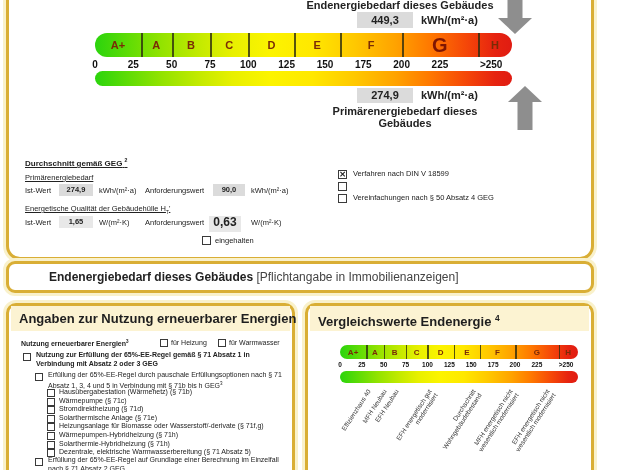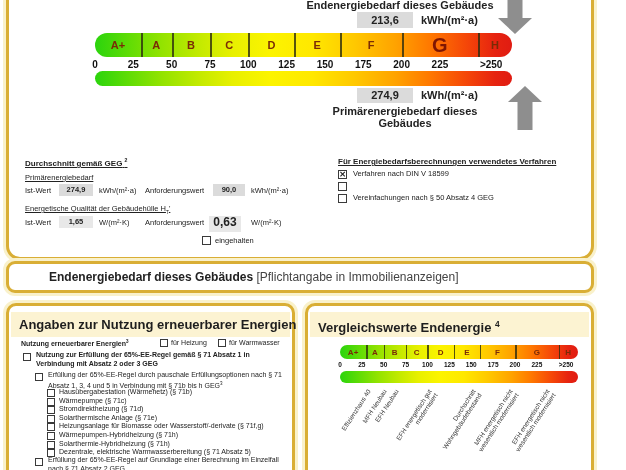--- a/index.html
+++ b/index.html
@@ -32,40 +32,40 @@
   .cbox {
     position:absolute; width:7px; height:7px; border:1px solid #3a3a3a; background:#fff;
   }
   .cbox .mark { display:block; font-size:8px; line-height:7px; text-align:center; font-weight:bold; color:#222; }
   .cbox.small { width:6px; height:6px; }
   .cbox.small .mark { font-size:7px; line-height:6px; }
   
   .shaft { position:absolute; left:50%; transform:translateX(-50%); width:15px; background:#8E8E8E; }
   .head-down { position:absolute; left:0; width:0; height:0; border-left:17px solid transparent; border-right:17px solid transparent; border-top:16px solid #8E8E8E; }
   .head-up { position:absolute; left:0; width:0; height:0; border-left:17px solid transparent; border-right:17px solid transparent; border-bottom:16px solid #8E8E8E; }
-  .hdrbar { position:absolute; left:2px; right:2px; top:6px; height:25px; background:#FCF3D2; }
+  .hdrbar { position:absolute; left:2px; right:2px; top:0; height:25px; background:#FCF3D2; }
   .hdrbar .ttl { position:absolute; left:8px; top:0; line-height:25px; font-weight:bold; font-size:13px; color:#1e1e1e; white-space:nowrap; }
   .t75 { font-size:7.5px; white-space:nowrap; }
   .t7 { font-size:7px; }
   .t8 { font-size:8px; white-space:nowrap; }
   .rlabel {
     position:absolute; width:78px; text-align:right; font-size:6.5px; line-height:1.15;
     color:#333; transform:rotate(-57deg); transform-origin:100% 0;
   }
   sup { font-size:0.65em; } sub { font-size:0.65em; }
 </style>
 </head>
 <body>
 
 <div id="page">
 
   <div class="goldbox" style="left:6px; top:-24px; width:582px; height:278px; border-radius:14px;">
 
     <div class="abs b" style="left:296px; top:20px; width:190px; text-align:center; font-size:11px;">Endenergiebedarf dieses Gebäudes</div>
-    <div class="gbox" style="left:348px; top:33px; width:56px; height:16px; line-height:16px; font-size:11px;">213,6</div>
+    <div class="gbox" style="left:348px; top:33px; width:56px; height:16px; line-height:16px; font-size:11px;">449,3</div>
     <div class="abs b" style="left:412px; top:35px; font-size:11px;">kWh/(m²·a)</div>
 
     <div class="abs" style="left:489px; top:21px; width:34px; height:34px;">
       <div class="shaft" style="top:0; height:19px;"></div>
       <div class="head-down" style="top:18px;"></div>
     </div>
 
     <div class="ebar" style="left:86px; top:54px; width:417px; height:24px; border-radius:12px;">
       <div class="seg" style="left:11.03%;"></div>
       <div class="seg" style="left:18.38%;"></div>
@@ -132,21 +132,20 @@
     <div class="abs t75" style="left:90px; top:239px;">W/(m²·K)</div>
     <div class="abs t75" style="left:136px; top:239px;">Anforderungswert</div>
     <div class="gbox light" style="left:200px; top:237px; width:32px; height:16px; line-height:12px; font-size:12px;">0,63</div>
     <div class="abs t75" style="left:242px; top:239px;">W/(m²·K)</div>
 
     <span class="cbox" style="left:193px; top:257px;">
       <span class="mark"></span>
     </span>
     <div class="abs t75" style="left:206px; top:257px;">eingehalten</div>
 
-    <div class="abs t8 b ul" style="left:329px; top:178px;">Für Energiebedarfsberechnungen verwendetes Verfahren</div>
     <span class="cbox" style="left:329px; top:191px;">
       <span class="mark">✕</span>
     </span>
     <div class="abs t75" style="left:344px; top:190px;">Verfahren nach DIN V 18599</div>
     <span class="cbox" style="left:329px; top:203px;">
       <span class="mark"></span>
     </span>
     <span class="cbox" style="left:329px; top:215px;">
       <span class="mark"></span>
     </span>

